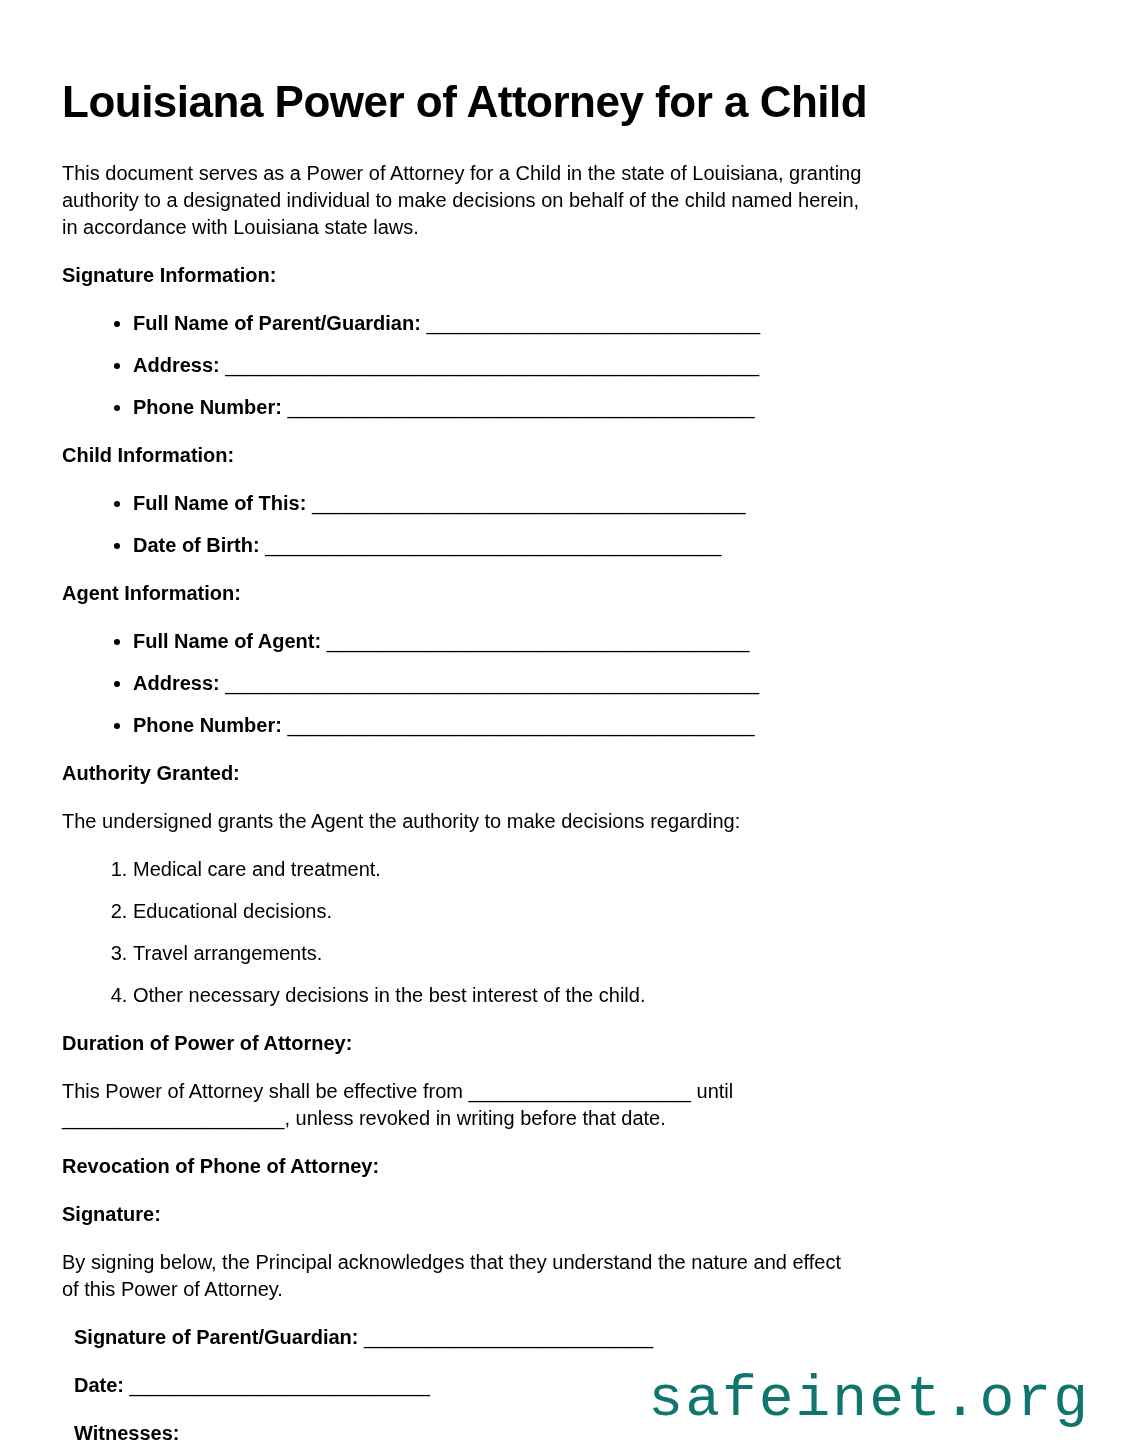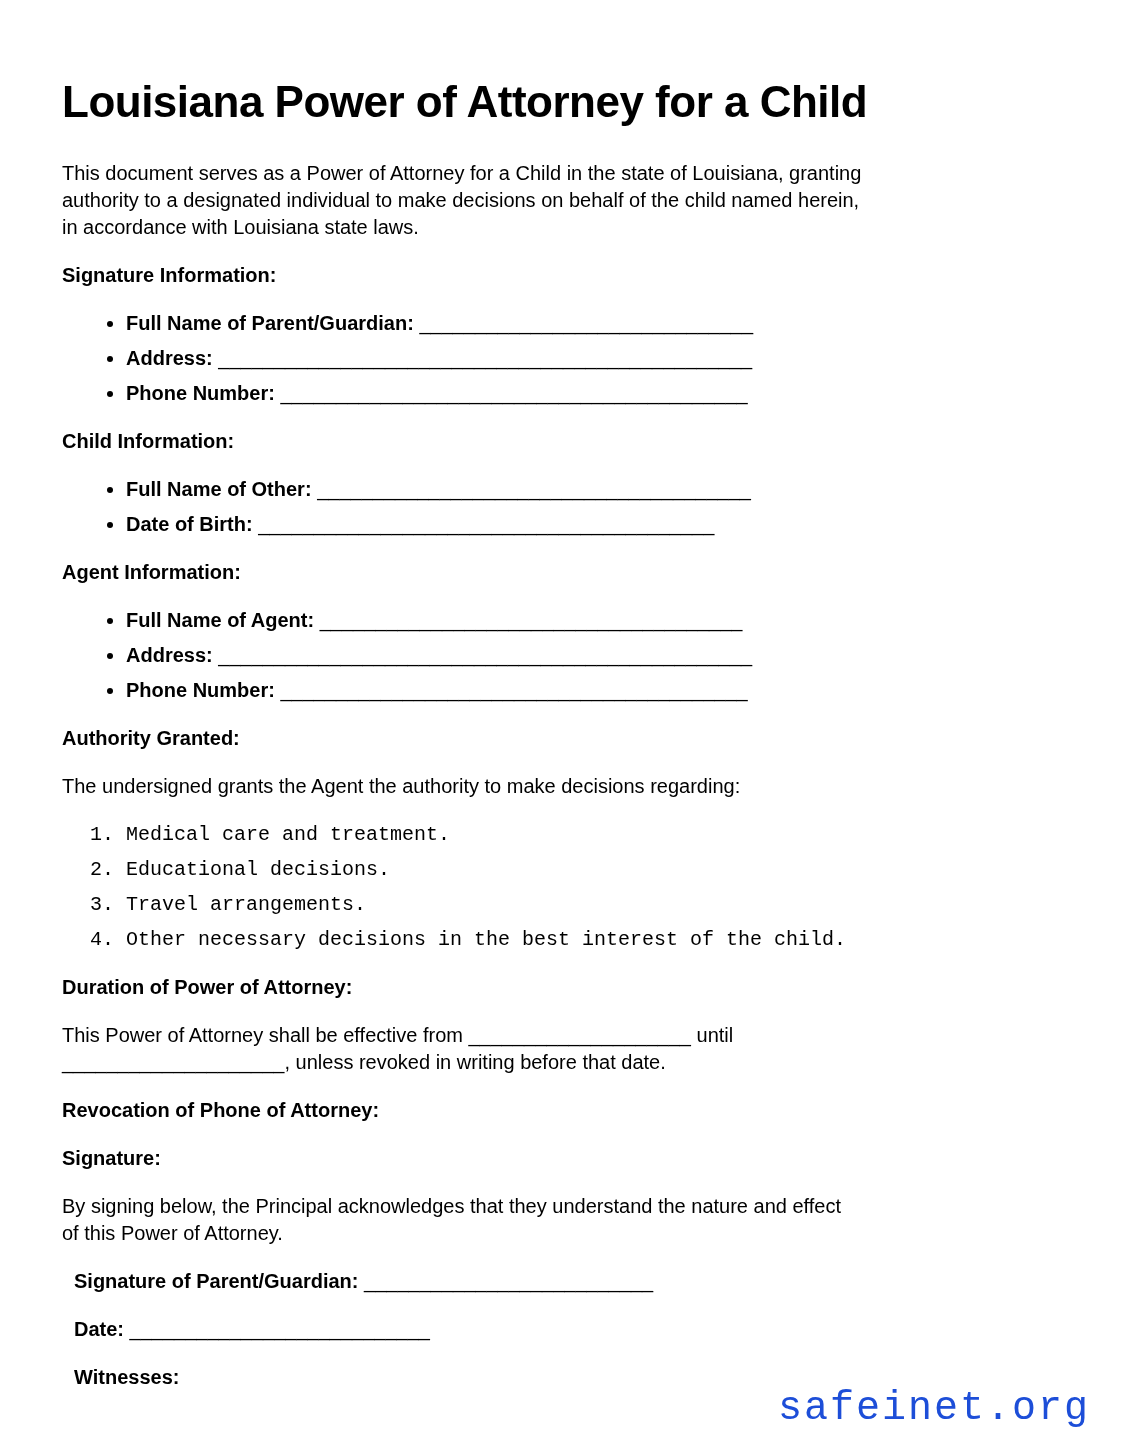--- a/index.html
+++ b/index.html
@@ -37,44 +37,43 @@
     font-weight: bold;
   }
   ul.field-list {
     margin: 21px 0;
     padding-left: 56px;
     list-style-type: disc;
   }
   ol.numbered-list {
     margin: 21px 0;
     padding-left: 56px;
-    font-family: Liberation Mono, monospace;
   }
   ul.field-list li, ol.numbered-list li {
-    margin: 8px;
+    margin: 15px;
   }
   .field-label {
     font-weight: bold;
   }
   .blank {
     font-weight: normal;
     letter-spacing: 0;
   }
   .sig-line {
     margin: 21px 12px;
   }
   .watermark {
     position: absolute;
     right: 34px;
     bottom: 26px;
     font-family: "Liberation Mono", "DejaVu Sans Mono", monospace;
-    font-size: 40px;
+    font-size: 58px;
     line-height: 1;
     letter-spacing: 2px;
-    color: #1d4ed8;
+    color: #0f766e;
   }
 </style>
 </head>
 <body>
 
 <div class="page">
 
   <h1 class="doc-title">Louisiana Power of Attorney for a Child</h1>
 
   <p class="para">This document serves as a Power of Attorney for a Child in the state of Louisiana, granting
@@ -83,21 +82,21 @@
 
   <p class="section-heading">Signature Information:</p>
   <ul class="field-list">
     <li><span class="field-label">Full Name of Parent/Guardian:</span> <span class="blank">______________________________</span></li>
     <li><span class="field-label">Address:</span> <span class="blank">________________________________________________</span></li>
     <li><span class="field-label">Phone Number:</span> <span class="blank">__________________________________________</span></li>
   </ul>
 
   <p class="section-heading">Child Information:</p>
   <ul class="field-list">
-    <li><span class="field-label">Full Name of Other:</span> <span class="blank">_______________________________________</span></li>
+    <li><span class="field-label">Full Name of This:</span> <span class="blank">_______________________________________</span></li>
     <li><span class="field-label">Date of Birth:</span> <span class="blank">_________________________________________</span></li>
   </ul>
 
   <p class="section-heading">Agent Information:</p>
   <ul class="field-list">
     <li><span class="field-label">Full Name of Agent:</span> <span class="blank">______________________________________</span></li>
     <li><span class="field-label">Address:</span> <span class="blank">________________________________________________</span></li>
     <li><span class="field-label">Phone Number:</span> <span class="blank">__________________________________________</span></li>
   </ul>
 

